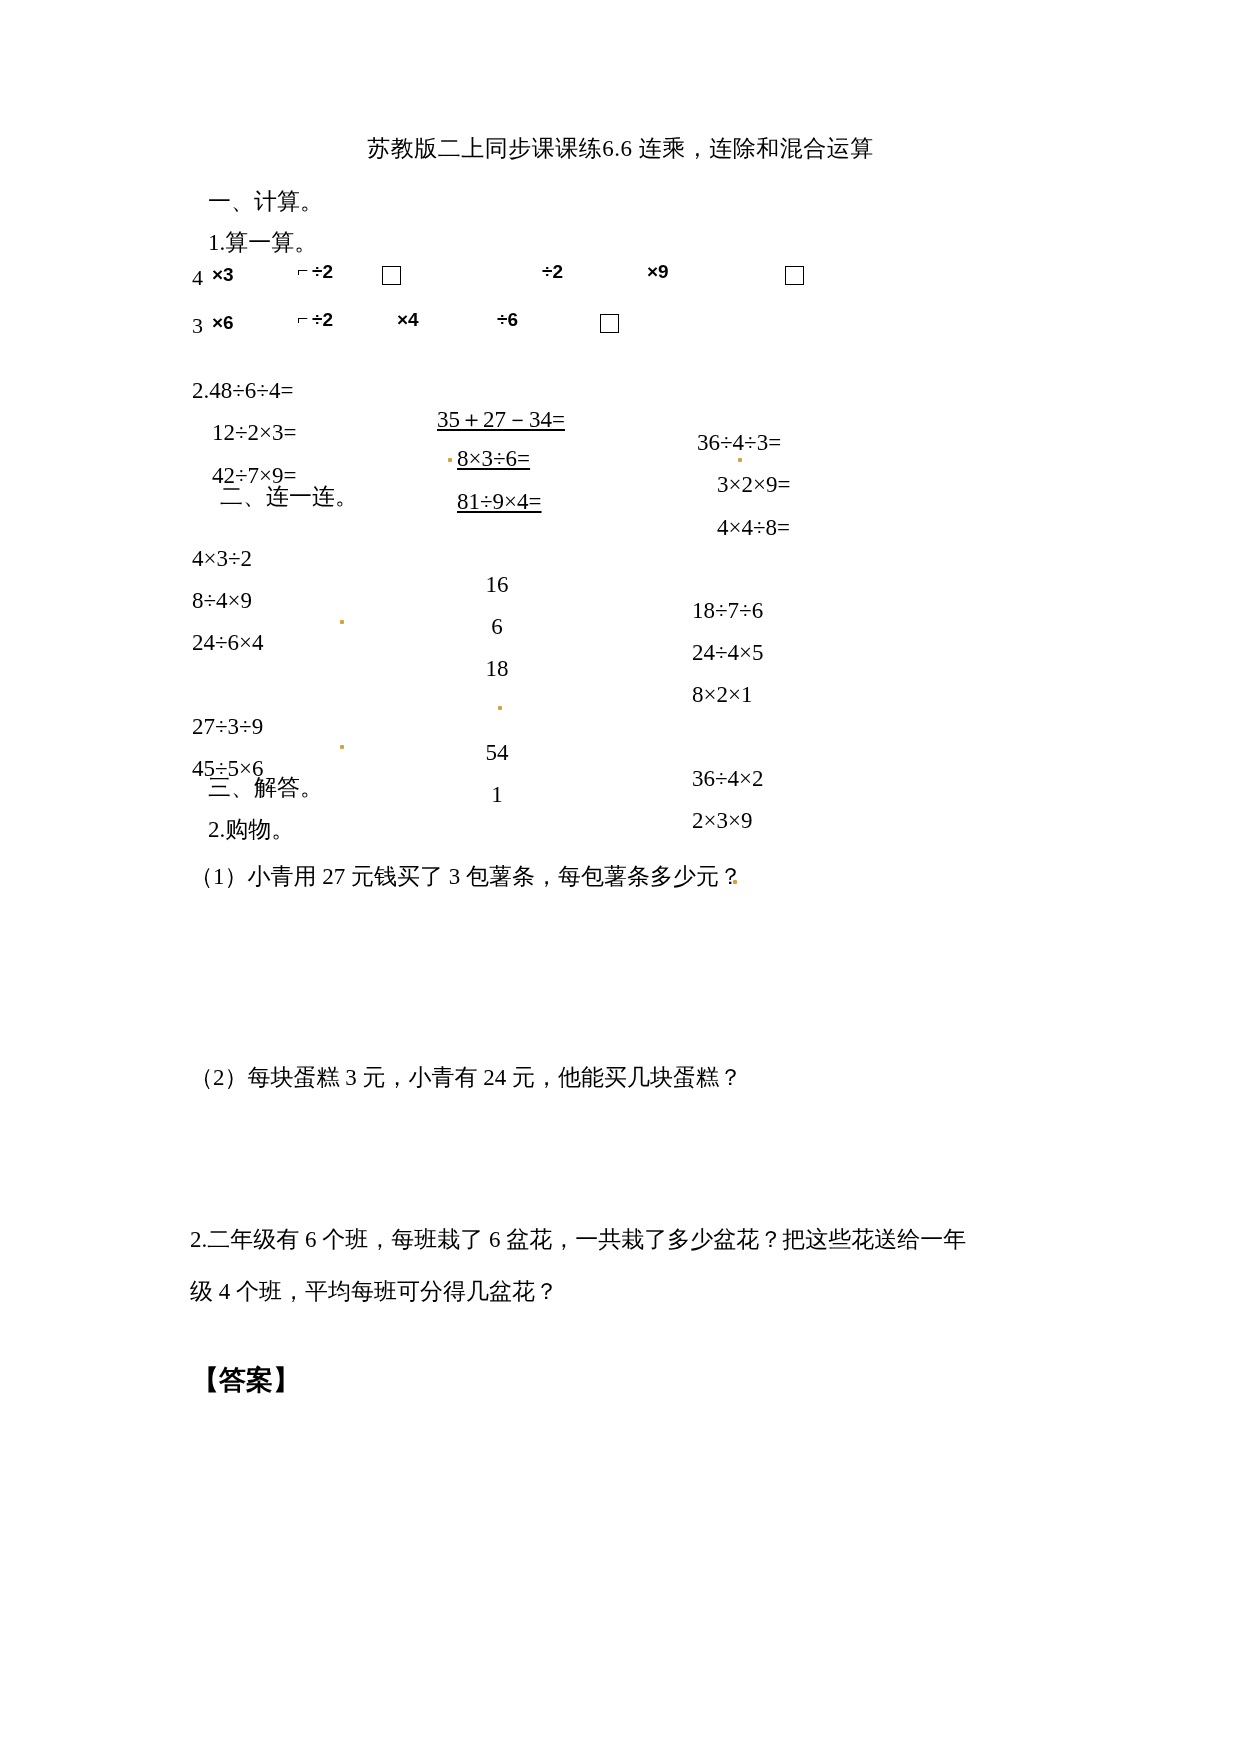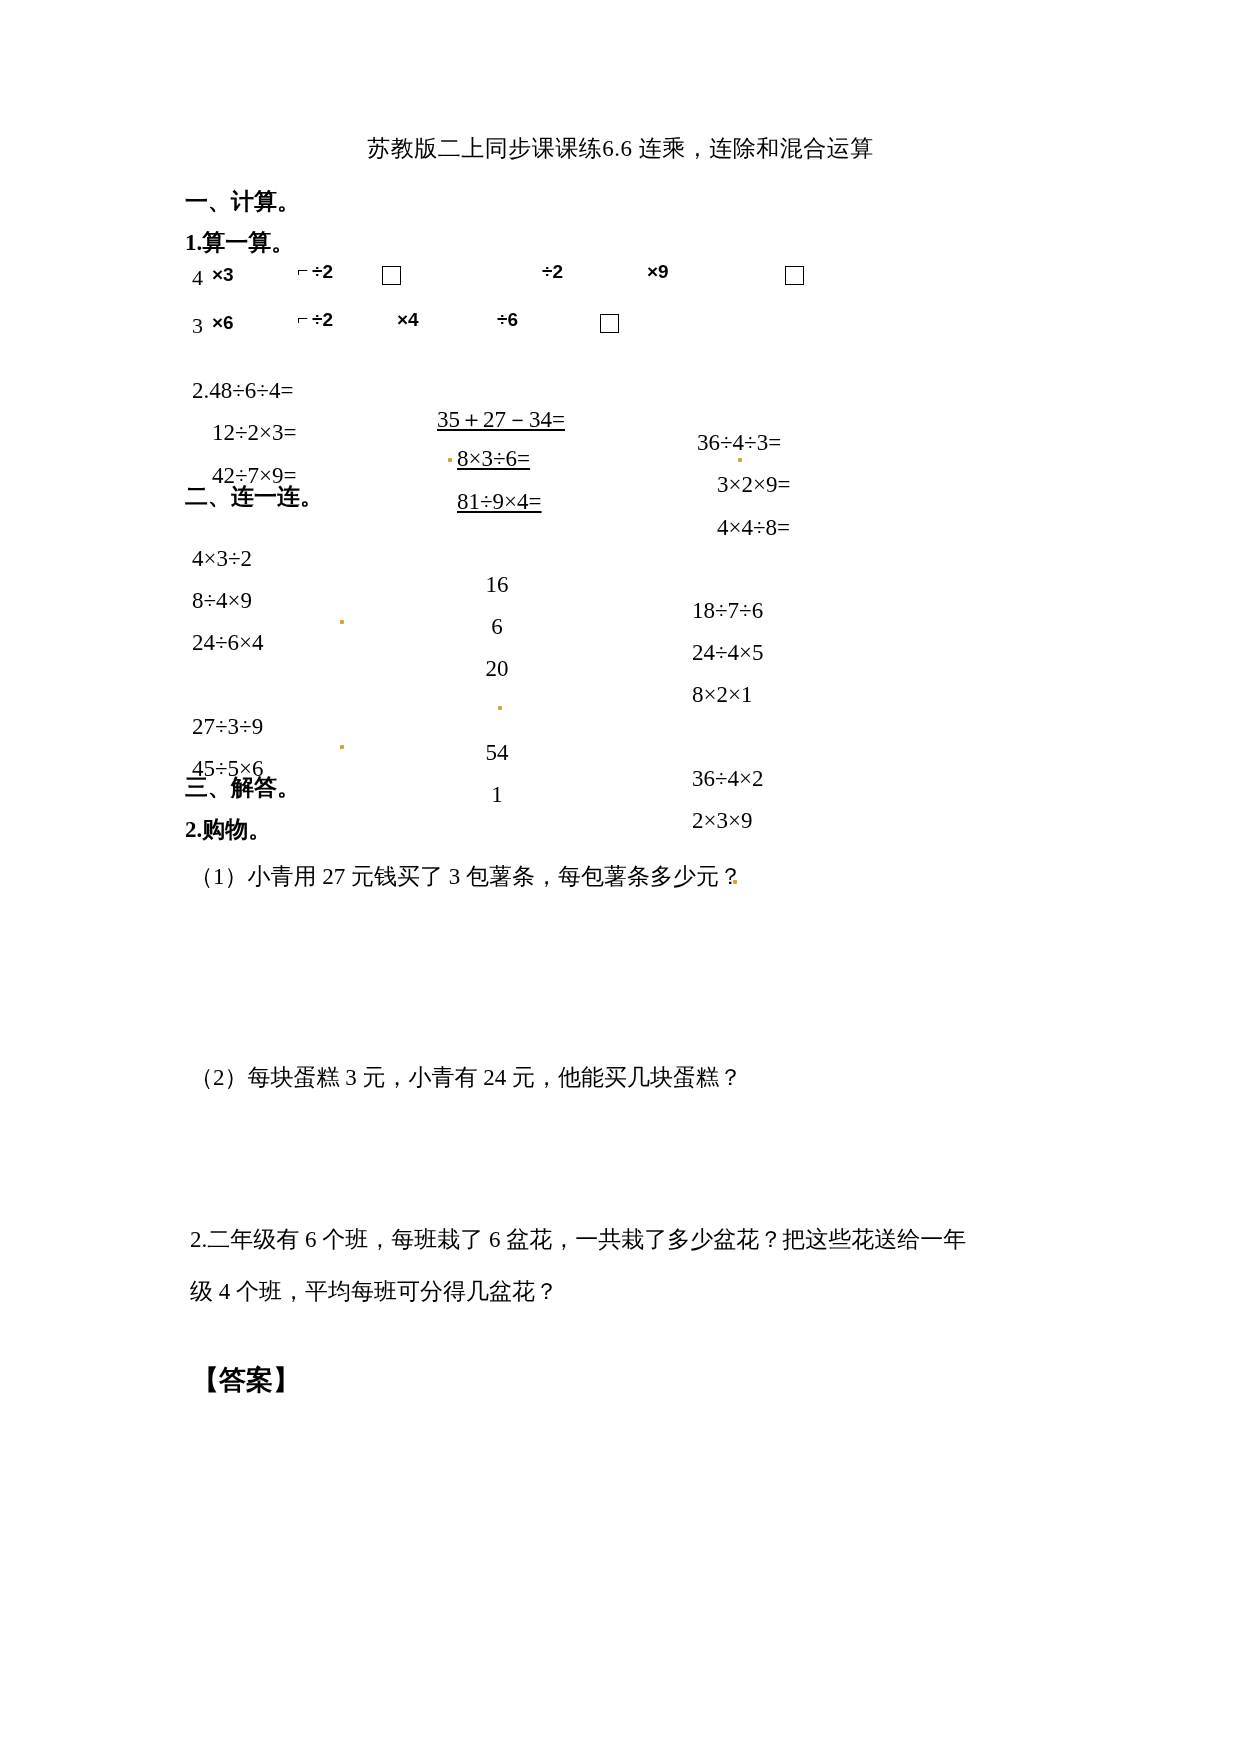--- a/index.html
+++ b/index.html
@@ -28,21 +28,21 @@
     top: 133px;
     text-align: center;
     font-size: 23px;
     letter-spacing: 0.5px;
   }
   .line {
     position: absolute;
     font-size: 23px;
     white-space: pre;
   }
-  .lmargin { left: 185px; font-weight: bold; }
+  .lmargin { left: 208px; }
 
   
   .sec-head { font-size: 23px; }
 
   
   .chain-row {
     position: absolute;
     left: 192px;
     height: 30px;
     font-size: 20px;
@@ -153,35 +153,35 @@
     <span class="c3">3×2×9=</span>
   </div>
   <div class="col-row" style="top:437px; left:212px;">
     <span class="c1">42÷7×9=</span>
     <span class="c2">81÷9×4=</span>
     <span class="c3">4×4÷8=</span>
   </div>
   <div class="speck" style="left:448px; top:458px;"></div>
   <div class="speck" style="left:738px; top:458px;"></div>
 
-  <div class="line lmargin sec-head" style="top:481px;">二、连一连。</div>
+  <div class="line lmargin sec-head" style="top:481px;margin-left:12px;">二、连一连。</div>
 
   <div class="match-row" style="top:520px;">
     <span class="m1">4×3÷2</span>
     <span class="m2">16</span>
     <span class="m3">18÷7÷6</span>
   </div>
   <div class="match-row" style="top:562px;">
     <span class="m1">8÷4×9</span>
     <span class="m2">6</span>
     <span class="m3">24÷4×5</span>
   </div>
   <div class="match-row" style="top:604px;">
     <span class="m1">24÷6×4</span>
-    <span class="m2">20</span>
+    <span class="m2">18</span>
     <span class="m3">8×2×1</span>
   </div>
   <div class="speck" style="left:340px; top:620px;"></div>
 
   <div class="match-row" style="top:688px;">
     <span class="m1">27÷3÷9</span>
     <span class="m2">54</span>
     <span class="m3">36÷4×2</span>
   </div>
   <div class="speck" style="left:498px; top:706px;"></div>

